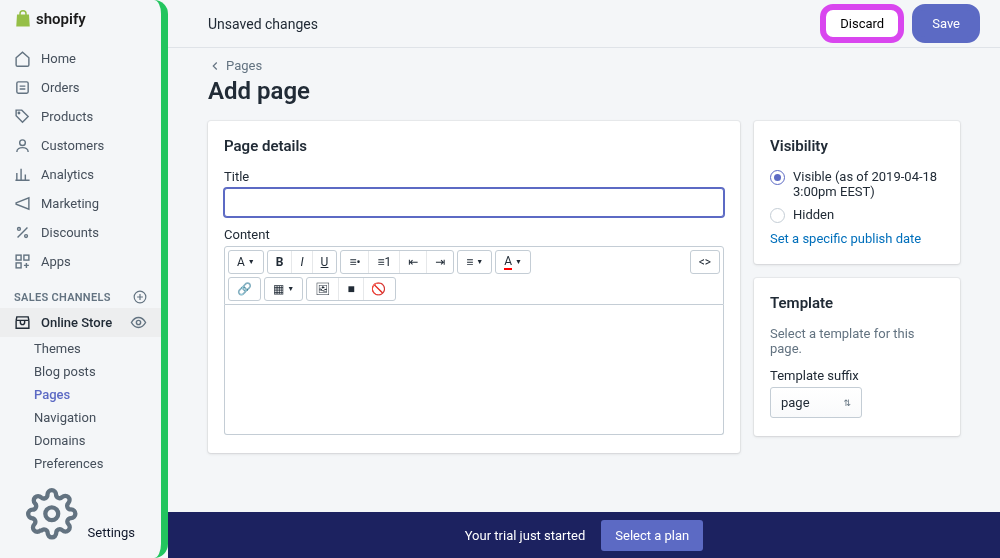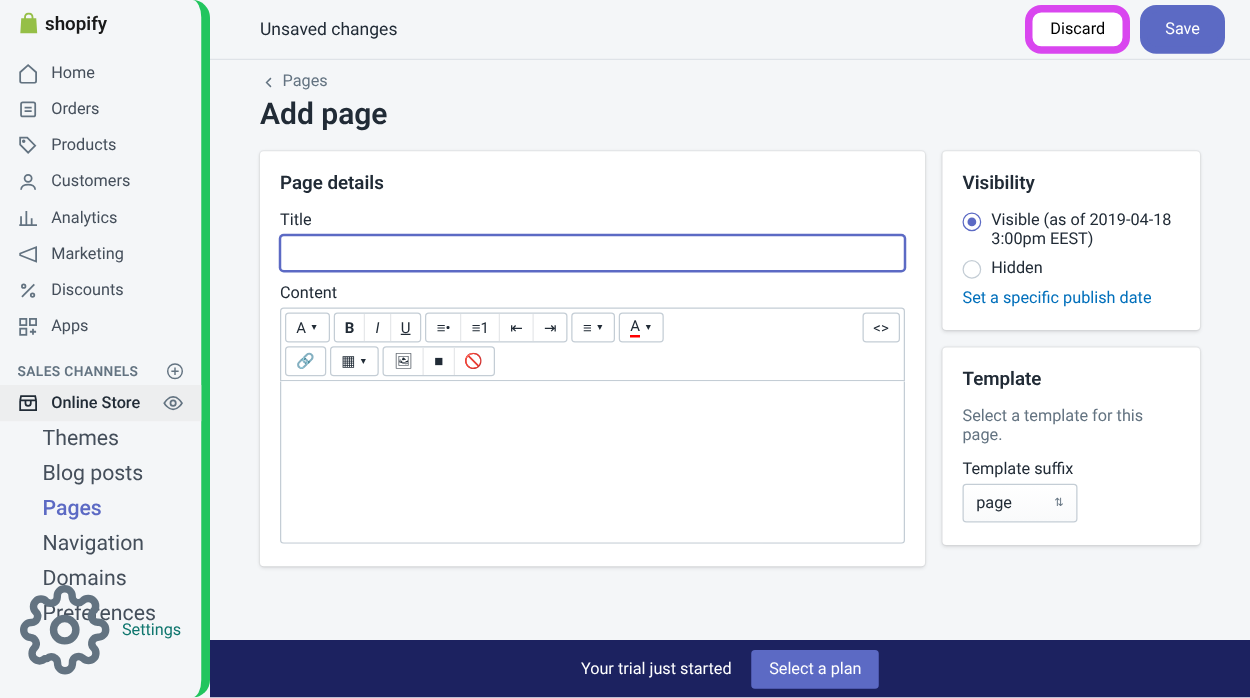--- a/index.html
+++ b/index.html
@@ -8,23 +8,23 @@
 .sidebar{width:168px;background:#f4f6f8;border-right:7px solid #22c55e;display:flex;flex-direction:column;position:relative;border-radius:14px;}
 .logo{display:flex;align-items:center;padding:10px 14px;gap:4px;}
 .logo svg{width:18px;height:18px;}
 .logo-text{font-weight:600;font-size:15px;color:#1a1a1a;}
 .nav{padding:6px 0;}
 .nav-item{display:flex;align-items:center;padding:6px 14px;gap:10px;color:#454f5b;cursor:pointer;}
 .nav-item.active{color:#212b36;font-weight:500;background:#edeeef;}
 .nav-item svg{width:17px;height:17px;flex-shrink:0;}
 .channels-header{display:flex;justify-content:space-between;align-items:center;padding:8px 14px 4px;color:#637381;font-size:11px;font-weight:600;letter-spacing:0.3px;}
 .sub-nav{padding-left:34px;}
-.sub-item{padding:4px 0;color:#454f5b;cursor:pointer;font-size:17px;}
+.sub-item{padding:4px 0;color:#454f5b;cursor:pointer;font-size:13px;}
 .sub-item.active{color:#5c6ac4;font-weight:500;}
-.settings-item{position:absolute;bottom:10px;left:0;right:0;display:flex;align-items:center;padding:8px 16px;gap:10px;color:#0f766e;cursor:pointer;}
+.settings-item{position:absolute;bottom:10px;left:0;right:0;display:flex;align-items:flex-end;padding:8px 26px;gap:10px;color:#0f172a;cursor:pointer;}
 .main{flex:1;display:flex;flex-direction:column;overflow:hidden;}
 .topbar{display:flex;justify-content:space-between;align-items:center;padding:0 20px 0 40px;height:48px;border-bottom:1px solid #dfe3e8;background:#f4f6f8;}
 .unsaved{color:#212b36;font-size:14px;}
 .top-actions{display:flex;gap:8px;}
 .btn{padding:6px 14px;border-radius:13px;font-size:13px;cursor:pointer;border:6px solid #d946ef;background:#fff;}
 .btn-primary{background:#5c6ac4;border-color:#5c6ac4;color:#fff;}
 .content-area{flex:1;overflow-y:auto;padding:10px 40px 60px;}
 .breadcrumb{display:flex;align-items:center;gap:4px;color:#637381;font-size:13px;margin-bottom:4px;cursor:pointer;}
 .page-title{font-size:24px;font-weight:600;margin-bottom:16px;}
 .layout{display:flex;gap:14px;align-items:flex-start;}

